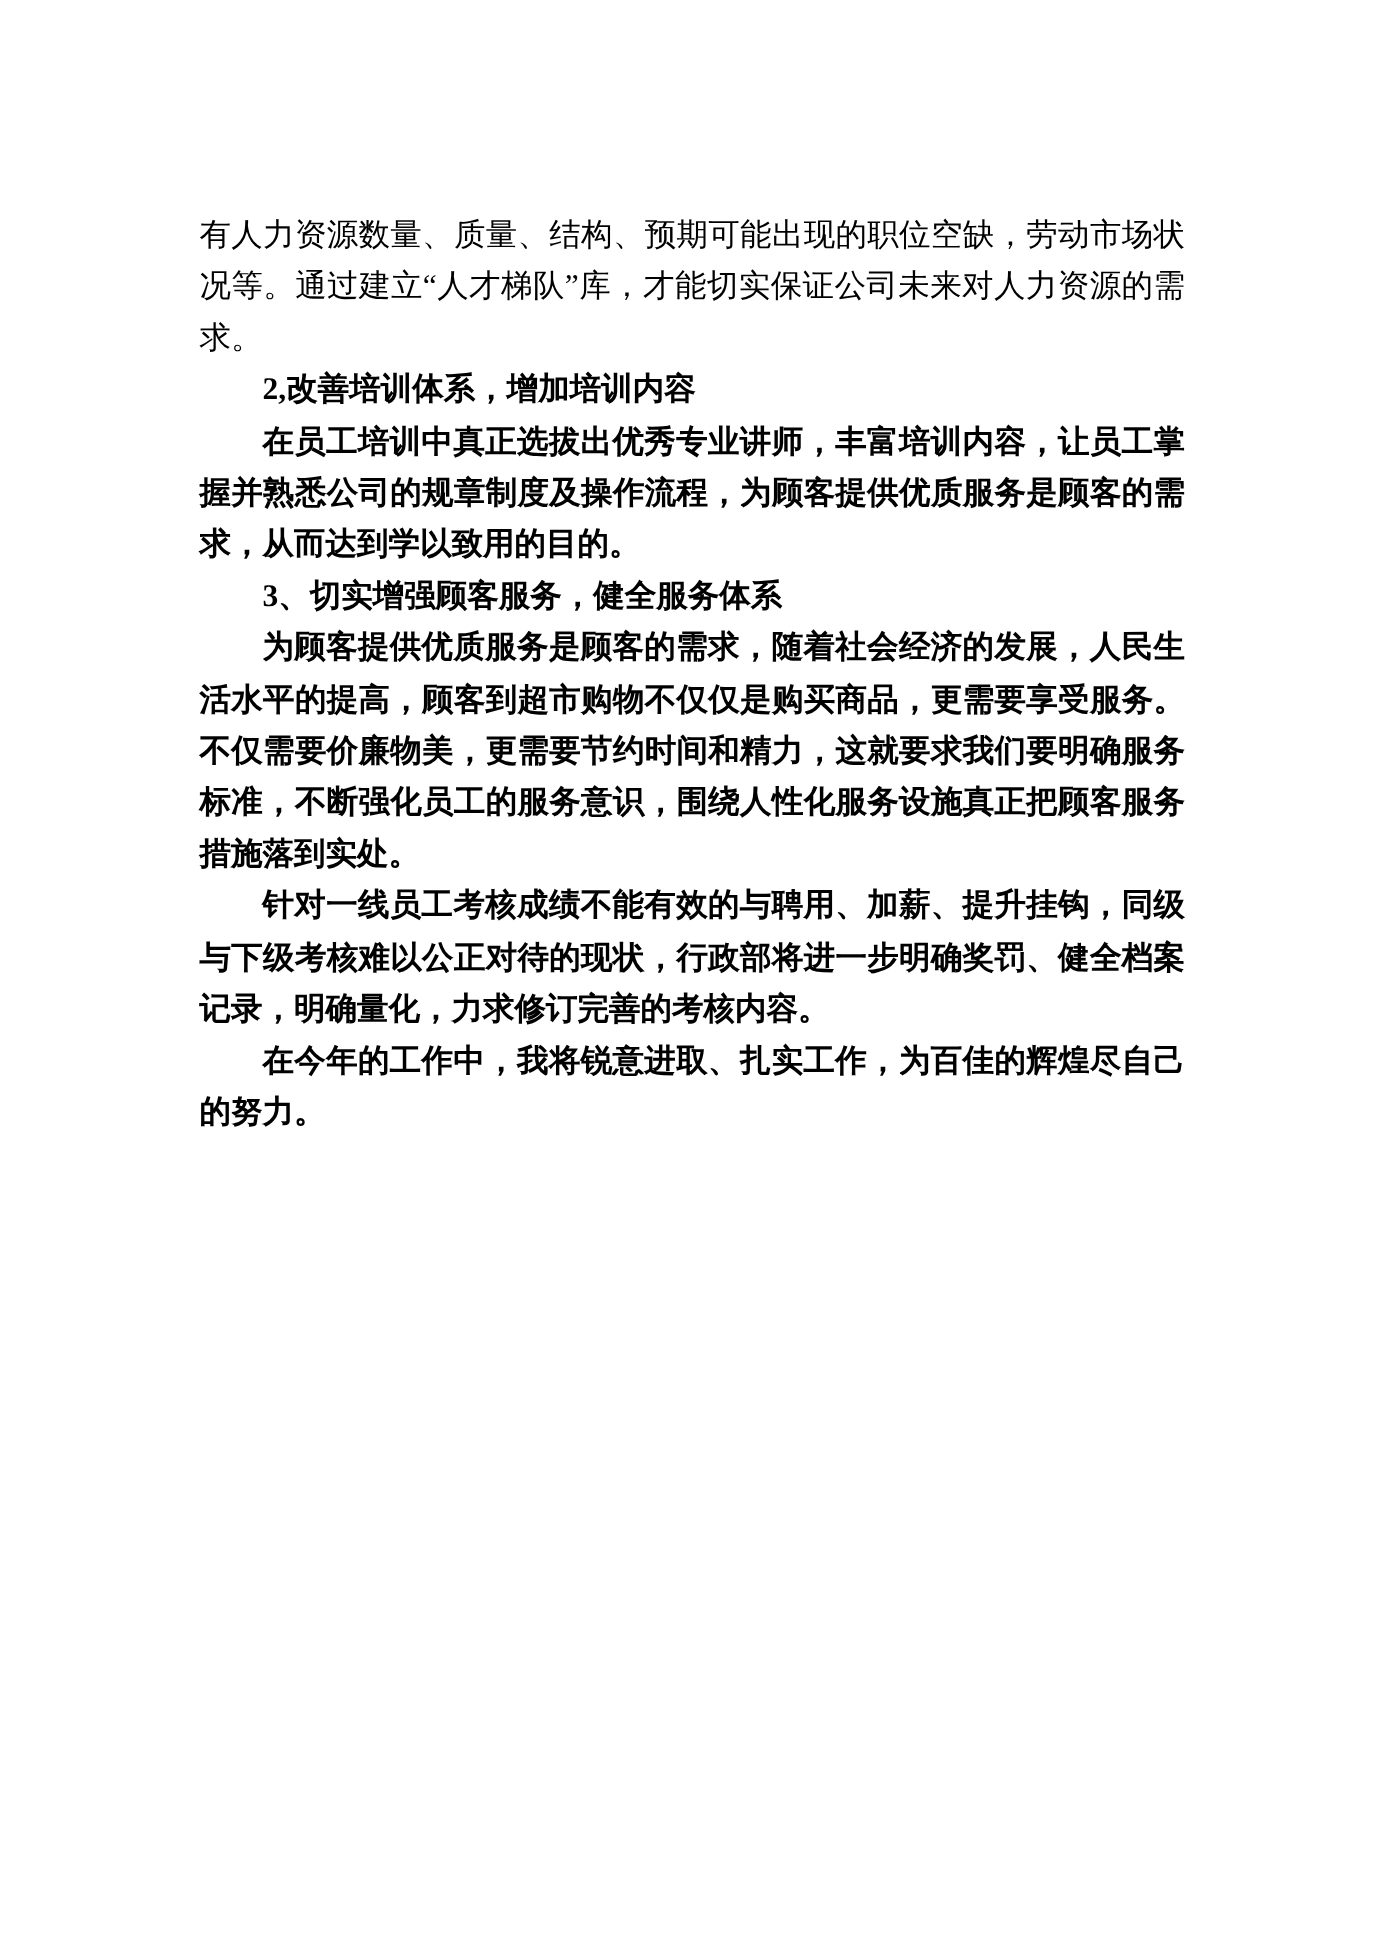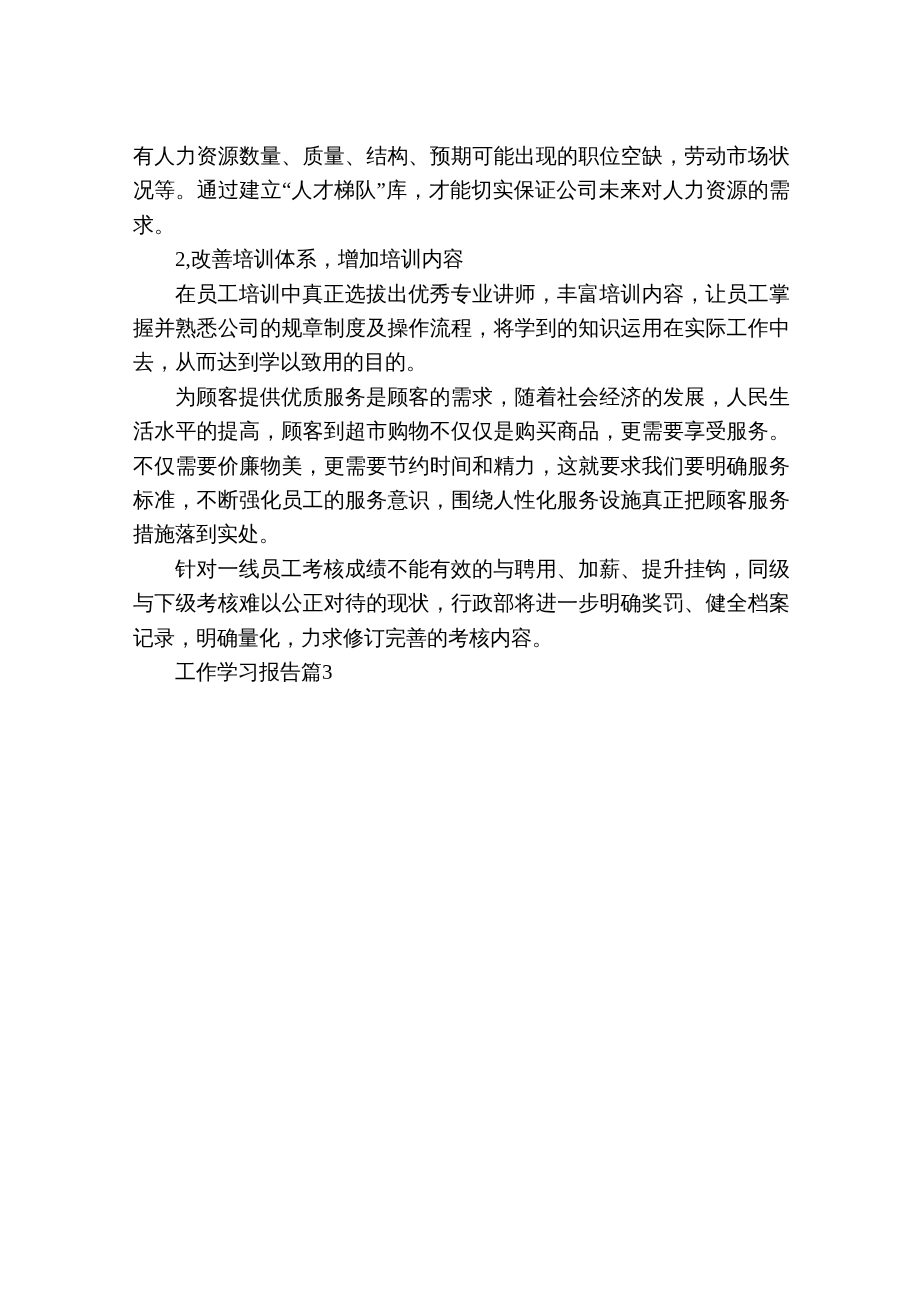--- a/index.html
+++ b/index.html
@@ -26,27 +26,29 @@
     line-height: 34.4px;
     color: #000000;
   }
   .doc p {
     margin: 0;
     padding: 0;
     text-align: justify;
   }
   .doc p.ind {
     text-indent: 2em;
+    font-weight: bold;
   }
 </style>
 </head>
 <body>
 
 <div class="page">
   <div class="doc">
     <p class="para">有人力资源数量、质量、结构、预期可能出现的职位空缺，劳动市场状况等。通过建立“人才梯队”库，才能切实保证公司未来对人力资源的需求。</p>
     <p class="para ind">2,改善培训体系，增加培训内容</p>
-    <p class="para ind">在员工培训中真正选拔出优秀专业讲师，丰富培训内容，让员工掌握并熟悉公司的规章制度及操作流程，将学到的知识运用在实际工作中去，从而达到学以致用的目的。</p>
+    <p class="para ind">在员工培训中真正选拔出优秀专业讲师，丰富培训内容，让员工掌握并熟悉公司的规章制度及操作流程，为顾客提供优质服务是顾客的需求，从而达到学以致用的目的。</p>
+    <p class="para ind">3、切实增强顾客服务，健全服务体系</p>
     <p class="para ind">为顾客提供优质服务是顾客的需求，随着社会经济的发展，人民生活水平的提高，顾客到超市购物不仅仅是购买商品，更需要享受服务。不仅需要价廉物美，更需要节约时间和精力，这就要求我们要明确服务标准，不断强化员工的服务意识，围绕人性化服务设施真正把顾客服务措施落到实处。</p>
     <p class="para ind">针对一线员工考核成绩不能有效的与聘用、加薪、提升挂钩，同级与下级考核难以公正对待的现状，行政部将进一步明确奖罚、健全档案记录，明确量化，力求修订完善的考核内容。</p>
-    <p class="para ind">工作学习报告篇3</p>
+    <p class="para ind">在今年的工作中，我将锐意进取、扎实工作，为百佳的辉煌尽自己的努力。</p>
   </div>
 </div>
 
 </body></html>

